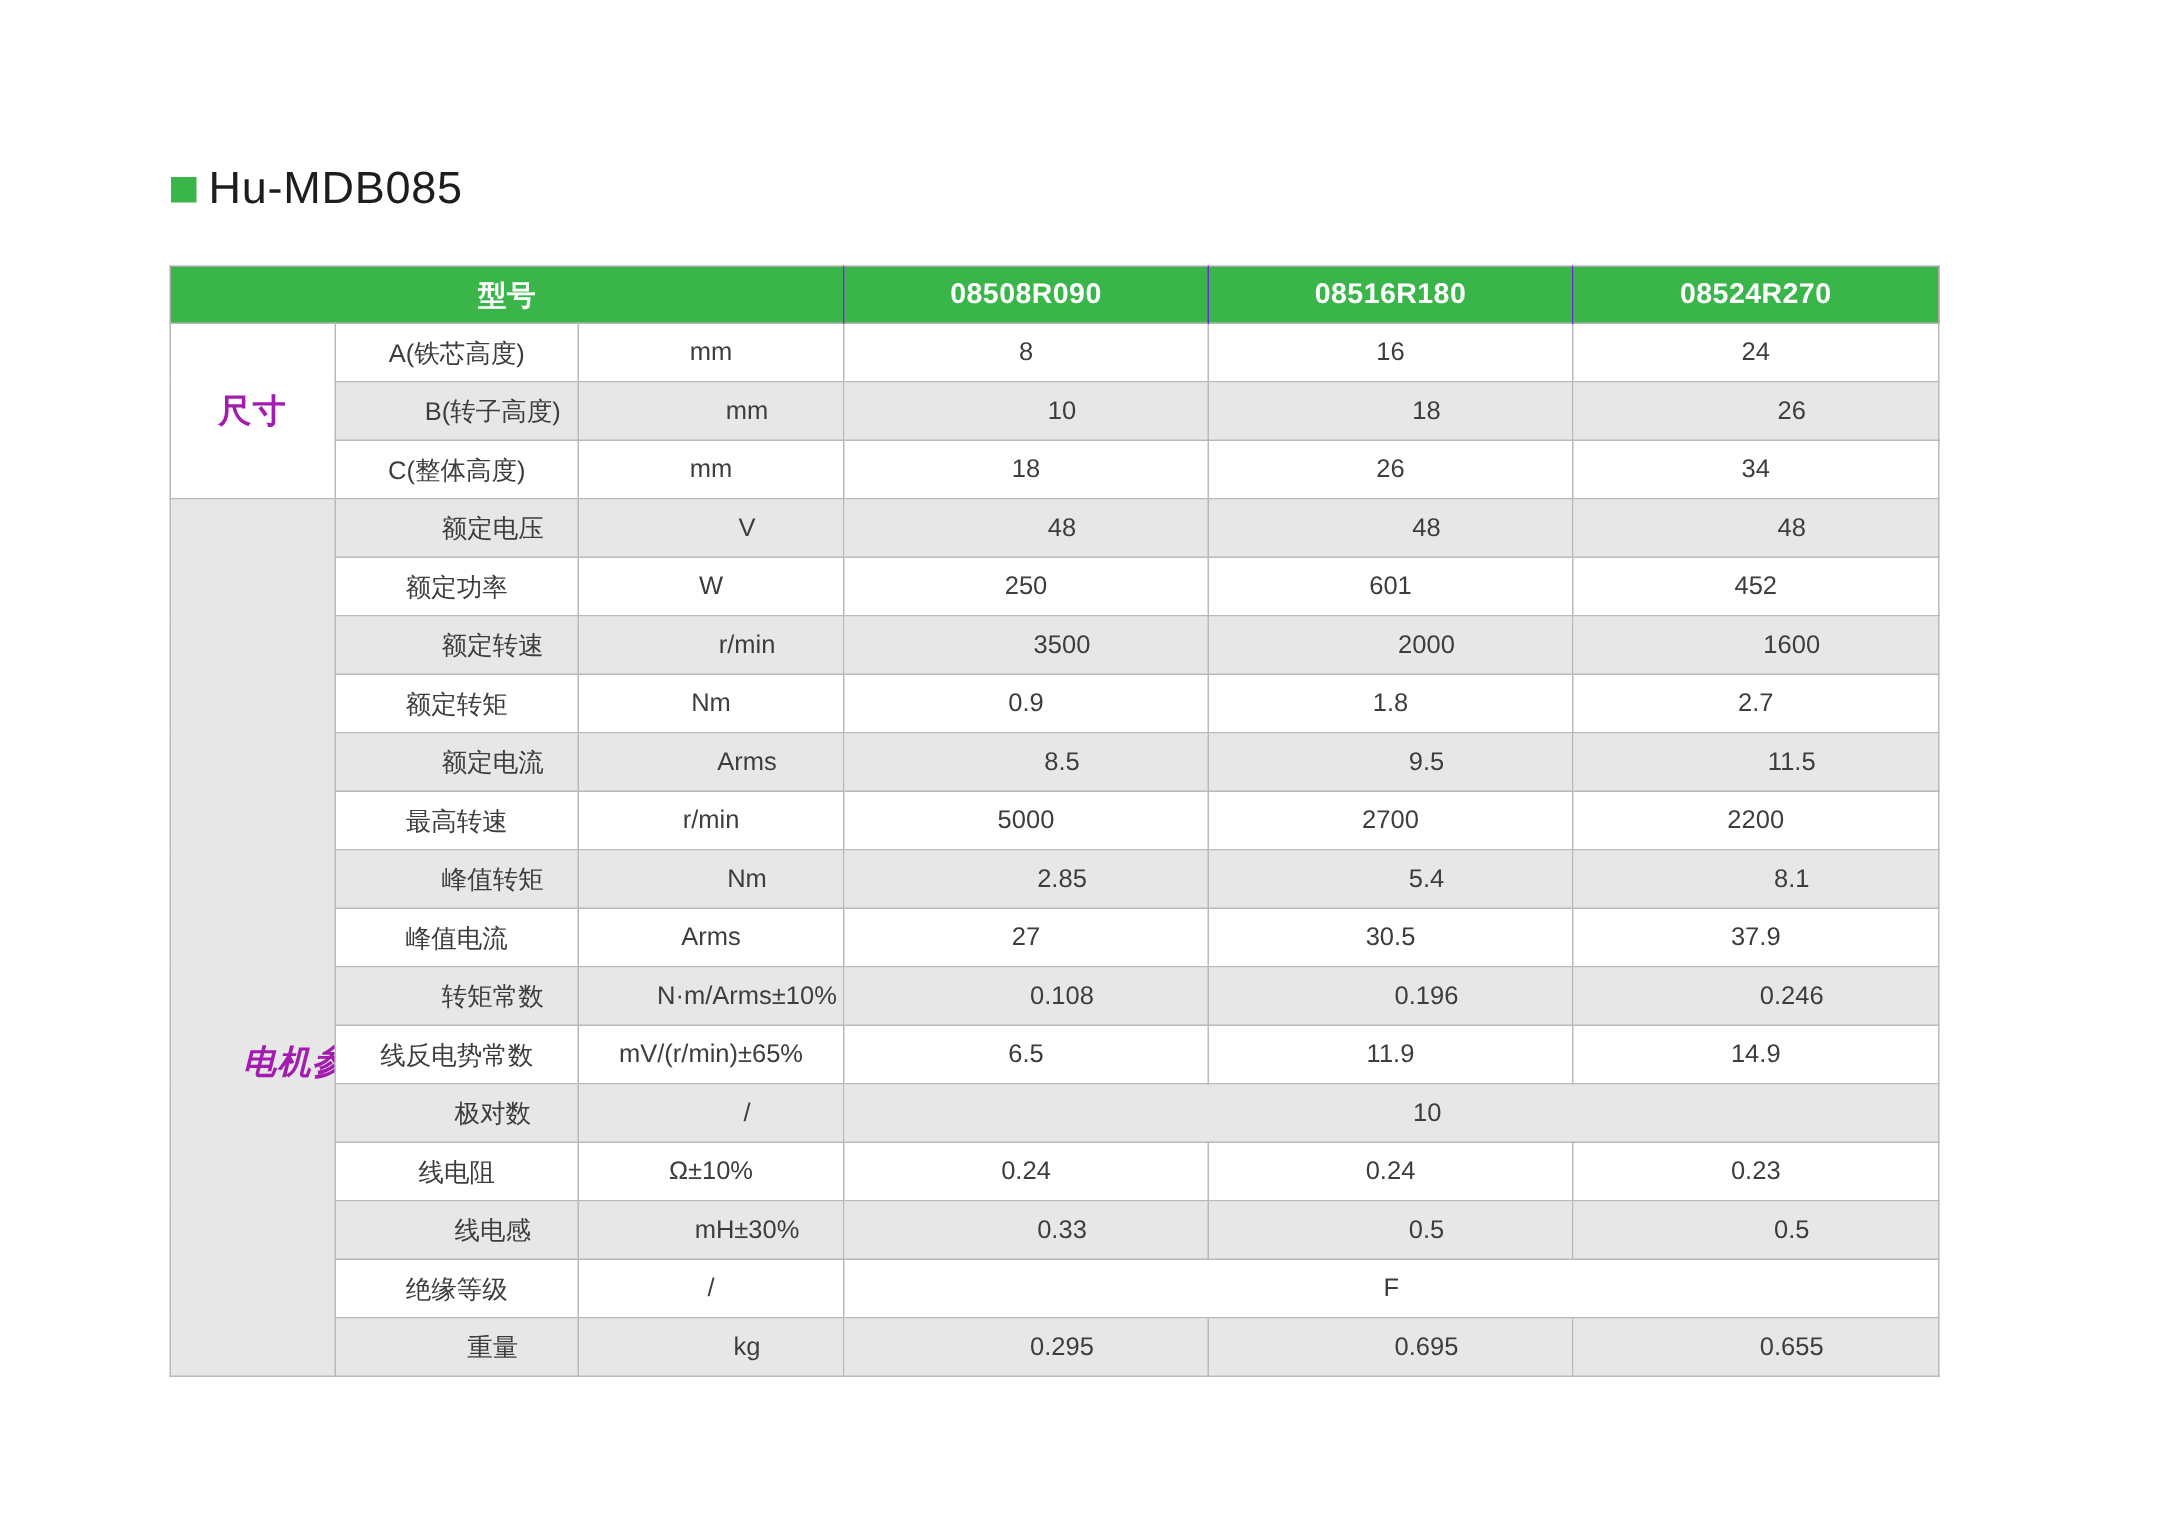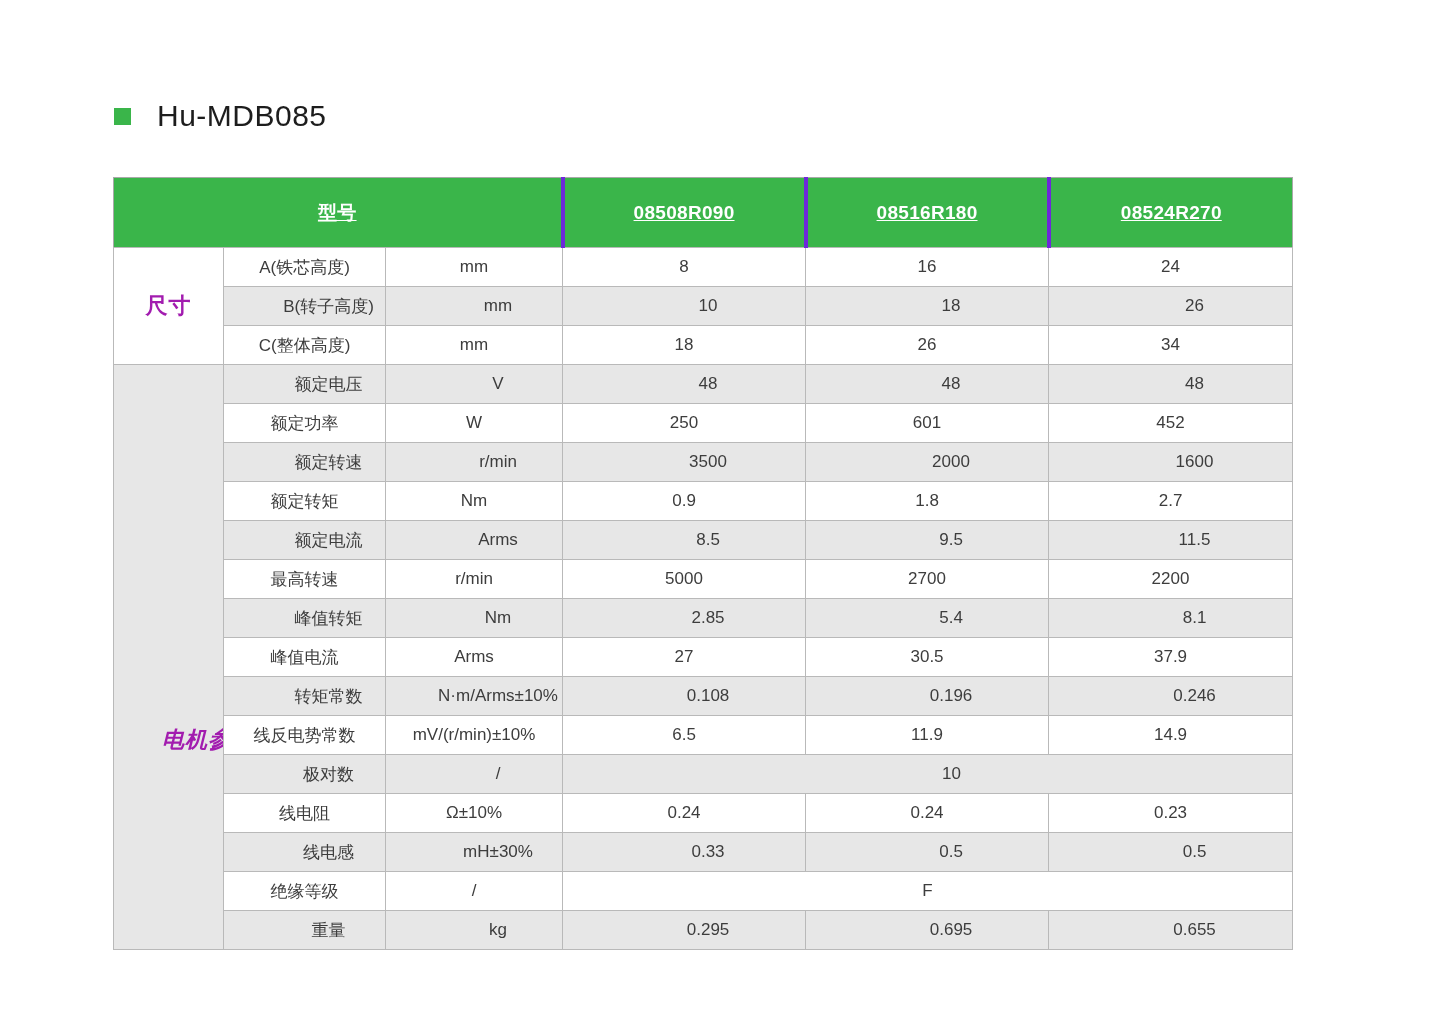--- a/index.html
+++ b/index.html
@@ -14,24 +14,24 @@
   .page {
     position: relative;
     width: 1440px;
     height: 1015px;
     background: #ffffff;
     overflow: hidden;
   }
   .title-row {
     position: absolute;
     left: 114px;
-    top: 101px;
+    top: 111px;
     display: flex;
     align-items: center;
-    gap: 26px;
+    gap: 8px;
   }
   .title-bullet {
     width: 17px;
     height: 17px;
     background: #3ab54a;
     flex: 0 0 auto;
   }
   .page-title {
     margin: 0;
     font-size: 30px;
@@ -52,26 +52,25 @@
     border: 1px solid #a9a9a9;
   }
   table.spec-table thead th {
     height: 37px;
     background: #3ab54a;
     color: #ffffff;
     font-size: 19px;
     font-weight: 700;
     text-align: center;
     vertical-align: middle;
-    padding: 16px;
+    padding: 0;
     letter-spacing: 0.3px;
-    text-decoration: underline;
   }
   table.spec-table thead th + th {
-    border-left: 4px solid #6d28d9;
+    border-left: 1px solid #6d28d9;
     margin-top: 44px;
   }
   table.spec-table tbody td {
     height: 38px;
     border: 1px solid #b9b9b9;
     text-align: center;
     vertical-align: middle;
     font-size: 17px;
     color: #3d3d3d;
     background: #ffffff;
@@ -206,21 +205,21 @@
           </tr>
           <tr class="striped">
             <td>转矩常数</td>
             <td>N·m/Arms±10%</td>
             <td>0.108</td>
             <td>0.196</td>
             <td>0.246</td>
           </tr>
           <tr>
             <td>线反电势常数</td>
-            <td>mV/(r/min)±10%</td>
+            <td>mV/(r/min)±65%</td>
             <td>6.5</td>
             <td>11.9</td>
             <td>14.9</td>
           </tr>
           <tr class="striped">
             <td>极对数</td>
             <td>/</td>
             <td colspan="3">10</td>
           </tr>
           <tr>

